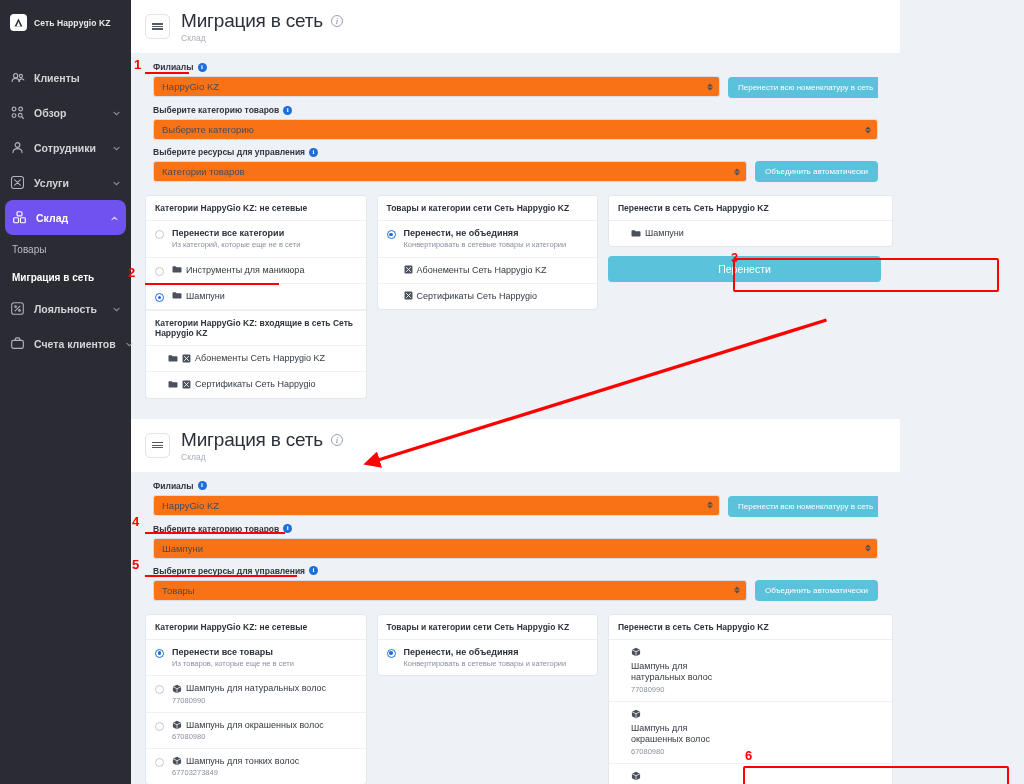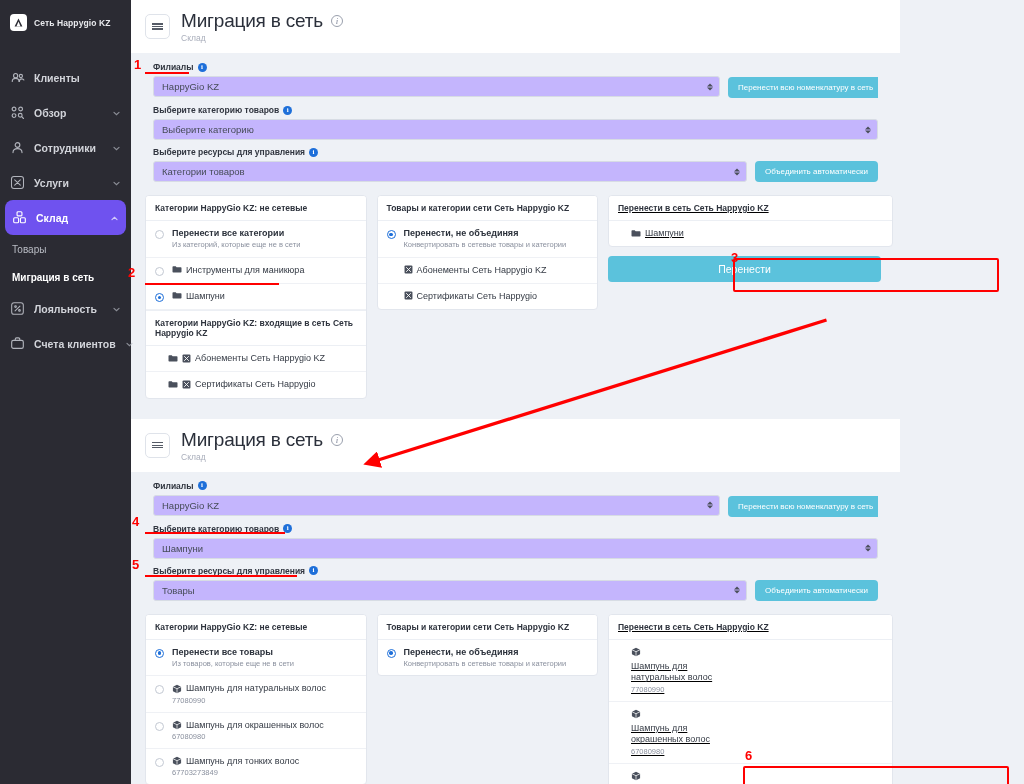--- a/index.html
+++ b/index.html
@@ -91,21 +91,21 @@
     margin-bottom: 4px; display: flex; align-items: center; gap: 4px;
   }
   .info-dot {
     width: 9px; height: 9px; border-radius: 50%; background: #1e6fd9;
     color: #fff; font-size: 7px; line-height: 9px; text-align: center;
     font-weight: bold; font-family: "Liberation Serif", serif;
     display: inline-block; cursor: pointer;
   }
   .row-with-btn { display: flex; align-items: stretch; gap: 8px; }
   .select-box {
-    flex: 1; height: 21px; background: #c4b5fd;
+    flex: 1; height: 21px; background: #f97316;
     border: 1px solid #d7dce4; border-radius: 3px;
     display: flex; align-items: center; padding: 0 8px;
     font-size: 9.5px; color: #454b57; position: relative; cursor: pointer;
   }
   .select-box .caret {
     position: absolute; right: 6px; top: 50%; transform: translateY(-50%);
     display: flex; flex-direction: column; gap: 1px;
   }
   .select-box .caret i {
     width: 0; height: 0; border-left: 3px solid transparent;
@@ -117,21 +117,21 @@
   .cyan-btn {
     background: #5bc2dc; color: #ffffff; border: none; border-radius: 4px;
     font-size: 8px; font-family: "Liberation Sans", sans-serif;
     padding: 0 10px; height: 21px; cursor: pointer; white-space: nowrap;
   }
   .btn-wide-clip { width: 150px; overflow: hidden; }
 
   
   .cols { display: flex; gap: 10px; padding: 6px 7px 0 14px; align-items: flex-start; }
   .col { flex: 1 1 0; min-width: 0; }
-  .col.c3 { flex: 0 0 285px; text-decoration: underline; }
+  .col.c3 { flex: 0 0 285px; }
   .card {
     background: #ffffff; border: 1px solid #e2e6ed; border-radius: 4px;
     overflow: hidden;
   }
   .card-title {
     font-size: 8.5px; font-weight: bold; color: #2e333d;
     padding: 7px 9px; border-bottom: 1px solid #eceff4;
     background: #fff;
   }
   .opt {

